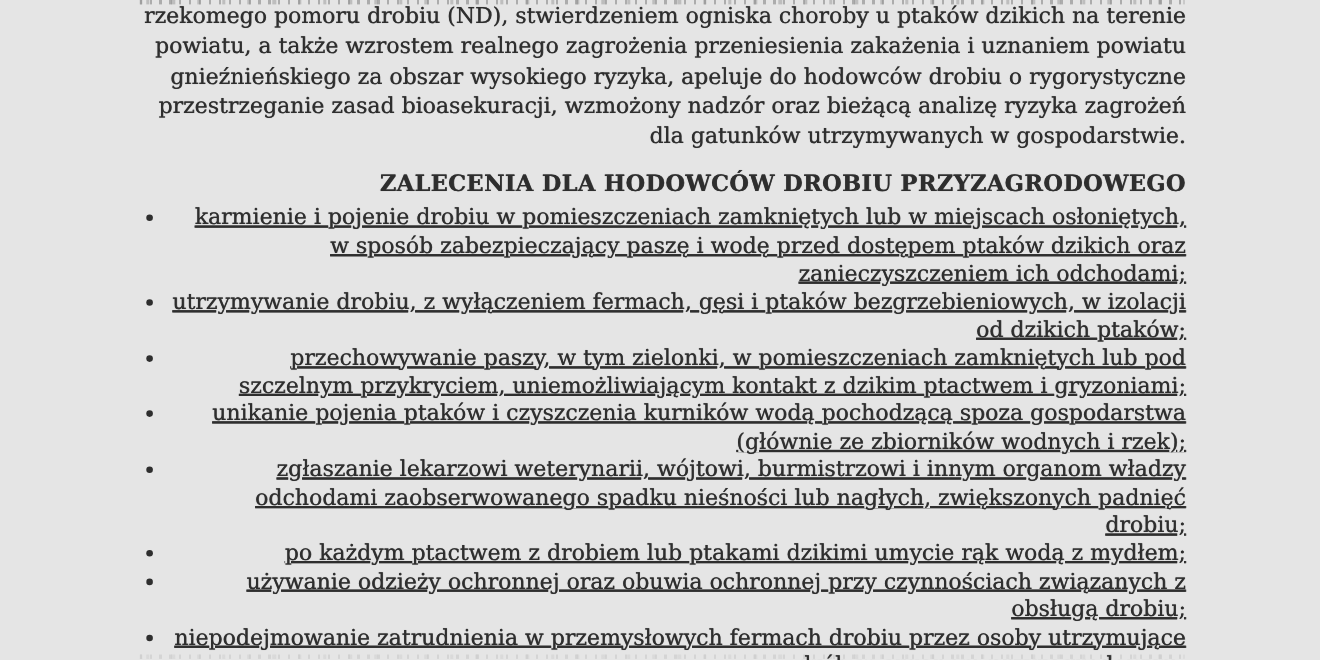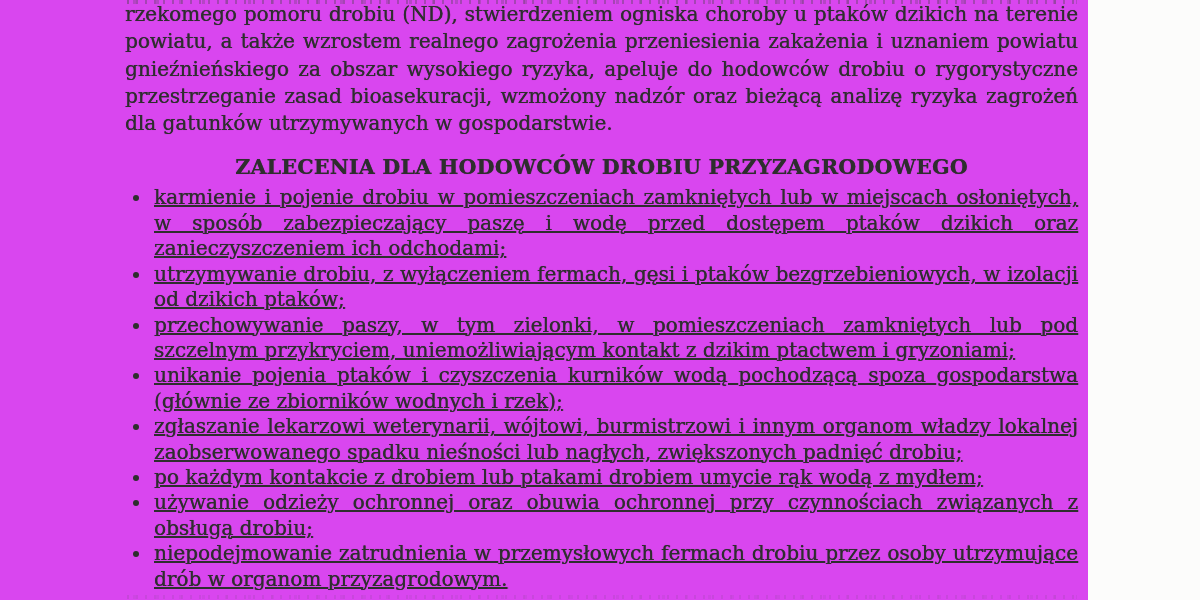--- a/index.html
+++ b/index.html
@@ -7,30 +7,31 @@
     padding: 0;
   }
   body {
     width: 1200px;
     height: 600px;
     overflow: hidden;
     background: #fcfcfb;
   }
   .page {
     position: relative;
-    width: 1088px;
+    width: 1200px;
     height: 600px;
-    background: #d946ef;
+    background: #e5e5e5;
     font-family: "DejaVu Serif", "Liberation Serif", serif;
     color: #2e2e2e;
     
     filter: blur(0.25px);
   }
   .page .txt, .page li {
     text-shadow: 0.35px 0 0 rgba(46,46,46,0.75), 0 0 1px rgba(46,46,46,0.30);
+    text-align: right;
   }
   .content {
     position: absolute;
     left: 125px;
     top: 1px;
     width: 953px;
   }
   .para {
     margin: 0;
     font-size: 20px;
@@ -88,22 +89,22 @@
 
     <p class="para txt">rzekomego pomoru drobiu (ND), stwierdzeniem ogniska choroby u ptaków dzikich na terenie powiatu, a także wzrostem realnego zagrożenia przeniesienia zakażenia i uznaniem powiatu gnieźnieńskiego za obszar wysokiego ryzyka, apeluje do hodowców drobiu o rygorystyczne przestrzeganie zasad bioasekuracji, wzmożony nadzór oraz bieżącą analizę ryzyka zagrożeń dla gatunków utrzymywanych w gospodarstwie.</p>
 
     <h2 class="heading txt">ZALECENIA DLA HODOWCÓW DROBIU PRZYZAGRODOWEGO</h2>
 
     <ul class="list">
       <li>karmienie i pojenie drobiu w pomieszczeniach zamkniętych lub w miejscach osłoniętych, w sposób zabezpieczający paszę i wodę przed dostępem ptaków dzikich oraz zanieczyszczeniem ich odchodami;</li>
       <li>utrzymywanie drobiu, z wyłączeniem fermach, gęsi i ptaków bezgrzebieniowych, w izolacji od dzikich ptaków;</li>
       <li>przechowywanie paszy, w tym zielonki, w pomieszczeniach zamkniętych lub pod szczelnym przykryciem, uniemożliwiającym kontakt z dzikim ptactwem i gryzoniami;</li>
       <li>unikanie pojenia ptaków i czyszczenia kurników wodą pochodzącą spoza gospodarstwa (głównie ze zbiorników wodnych i rzek);</li>
-      <li>zgłaszanie lekarzowi weterynarii, wójtowi, burmistrzowi i innym organom władzy lokalnej zaobserwowanego spadku nieśności lub nagłych, zwiększonych padnięć drobiu;</li>
-      <li>po każdym kontakcie z drobiem lub ptakami drobiem umycie rąk wodą z mydłem;</li>
+      <li>zgłaszanie lekarzowi weterynarii, wójtowi, burmistrzowi i innym organom władzy odchodami zaobserwowanego spadku nieśności lub nagłych, zwiększonych padnięć drobiu;</li>
+      <li>po każdym ptactwem z drobiem lub ptakami dzikimi umycie rąk wodą z mydłem;</li>
       <li>używanie odzieży ochronnej oraz obuwia ochronnej przy czynnościach związanych z obsługą drobiu;</li>
       <li>niepodejmowanie zatrudnienia w przemysłowych fermach drobiu przez osoby utrzymujące drób w organom przyzagrodowym.</li>
     </ul>
 
   </div>
 
   <div class="frag frag-bottom"></div>
 
 </div>
 

